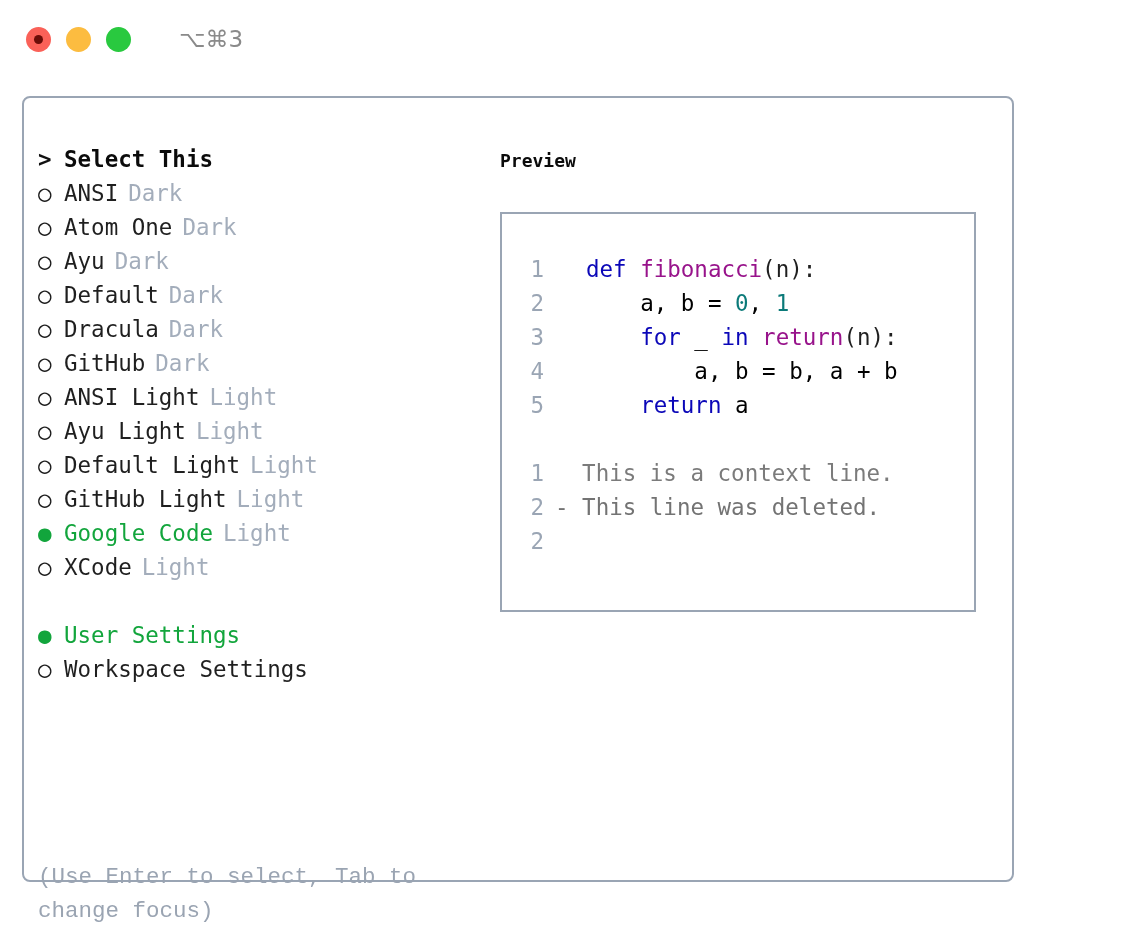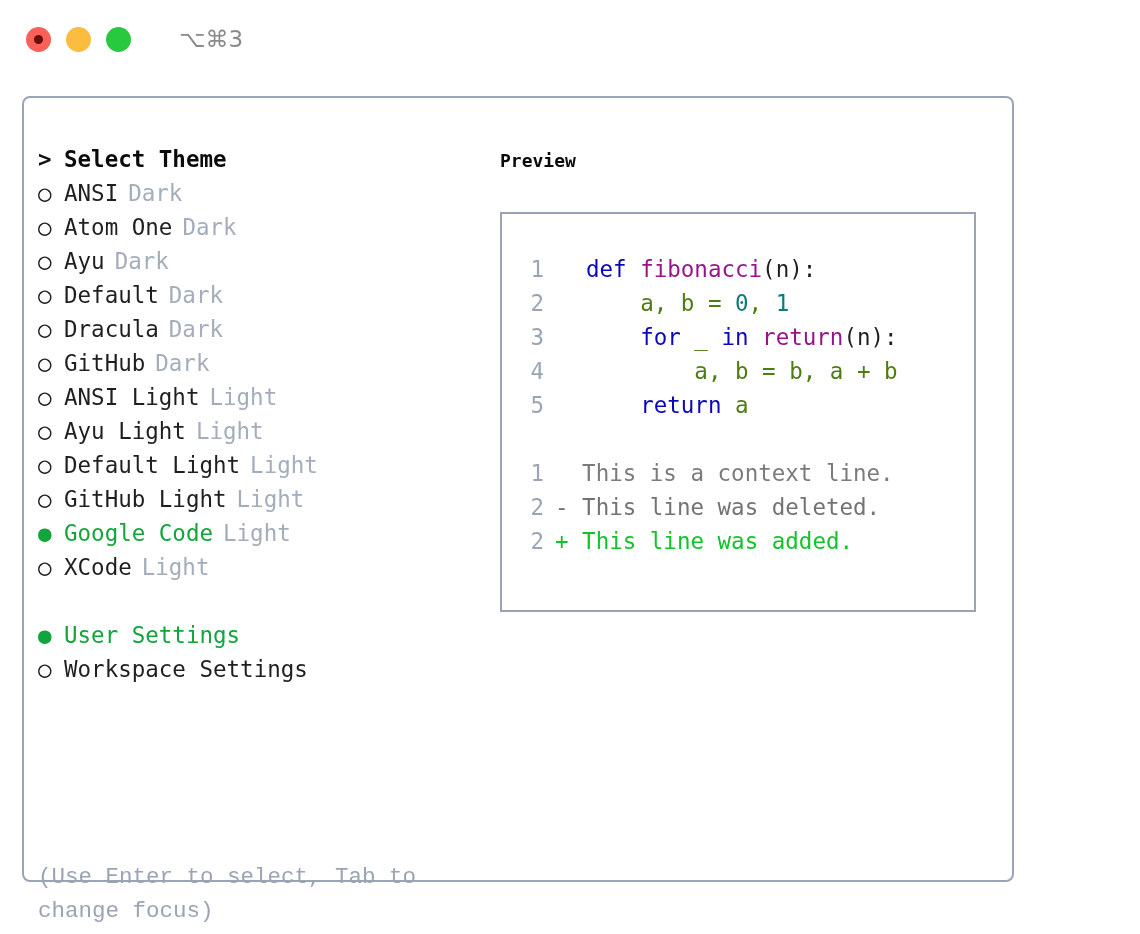--- a/index.html
+++ b/index.html
@@ -159,21 +159,21 @@
     text-align: right;
     color: #9aa5b4;
     margin-right: 11px;
   }
   .code-text { color: #1f1f1f; margin-left: 31px; }
 
   .tok-kw   { color: #0b07b8; }
   .tok-fn   { color: #98138b; }
   .tok-num  { color: #0b7a79; }
   .tok-punc { color: #1f1f1f; }
-  .tok-plain{ color: #4d7c0f; text-align: center; }
+  .tok-plain{ color: #000000; text-align: center; }
 
   .blank-line { height: 34px; }
 
   .diff-ctx { color: #7b7b7b; }
   .diff-del { color: #737373; }
   .diff-add { color: #12c42b; }
 </style>
 </head>
 <body>
 
@@ -190,21 +190,21 @@
     <div class="shortcut">⌥⌘3</div>
   </div>
 
   <div class="panel">
     <div class="panel-inner">
 
       <div class="left-col">
 
         <div class="row">
           <span class="marker caret">&gt;</span>
-          <span class="label-main bold">Select Theme</span>
+          <span class="label-main bold">Select This</span>
         </div>
 
         <div id="theme-list">
             <div class="row"><span class="marker">○</span><span class="label-main">ANSI</span><span class="label-tag">Dark</span></div>
             <div class="row"><span class="marker">○</span><span class="label-main">Atom One</span><span class="label-tag">Dark</span></div>
             <div class="row"><span class="marker">○</span><span class="label-main">Ayu</span><span class="label-tag">Dark</span></div>
             <div class="row"><span class="marker">○</span><span class="label-main">Default</span><span class="label-tag">Dark</span></div>
             <div class="row"><span class="marker">○</span><span class="label-main">Dracula</span><span class="label-tag">Dark</span></div>
             <div class="row"><span class="marker">○</span><span class="label-main">GitHub</span><span class="label-tag">Dark</span></div>
             <div class="row"><span class="marker">○</span><span class="label-main">ANSI Light</span><span class="label-tag">Light</span></div>
@@ -234,20 +234,20 @@
               <div class="code-line"><span class="lineno">1</span><span class="code-text"><span class="tok-kw">def </span><span class="tok-fn">fibonacci</span><span class="tok-punc">(n):</span></span></div>
               <div class="code-line"><span class="lineno">2</span><span class="code-text"><span class="tok-plain">    a, b = </span><span class="tok-num">0</span><span class="tok-plain">, </span><span class="tok-num">1</span></span></div>
               <div class="code-line"><span class="lineno">3</span><span class="code-text"><span class="tok-plain">    </span><span class="tok-kw">for</span><span class="tok-plain"> _ </span><span class="tok-kw">in</span><span class="tok-plain"> </span><span class="tok-fn">return</span><span class="tok-punc">(n):</span></span></div>
               <div class="code-line"><span class="lineno">4</span><span class="code-text"><span class="tok-plain">        a, b = b, a + b</span></span></div>
               <div class="code-line"><span class="lineno">5</span><span class="code-text"><span class="tok-plain">    </span><span class="tok-kw">return</span><span class="tok-plain"> a</span></span></div>
             </div>
           <div class="blank-line"></div>
           <div id="diff-block">
               <div class="code-line"><span class="lineno">1</span><span class="diff-ctx"><span> </span><span> This is a context line.</span></span></div>
               <div class="code-line"><span class="lineno">2</span><span class="diff-del"><span>-</span><span> This line was deleted.</span></span></div>
-              <div class="code-line"><span class="lineno">2</span><span class="diff-add"><span>+</span><span> This line was added.</span></span></div>
+              <div class="code-line"><span class="lineno">2</span></div>
             </div>
         </div>
       </div>
 
     </div>
   </div>
 </div>
 
 </body></html>

